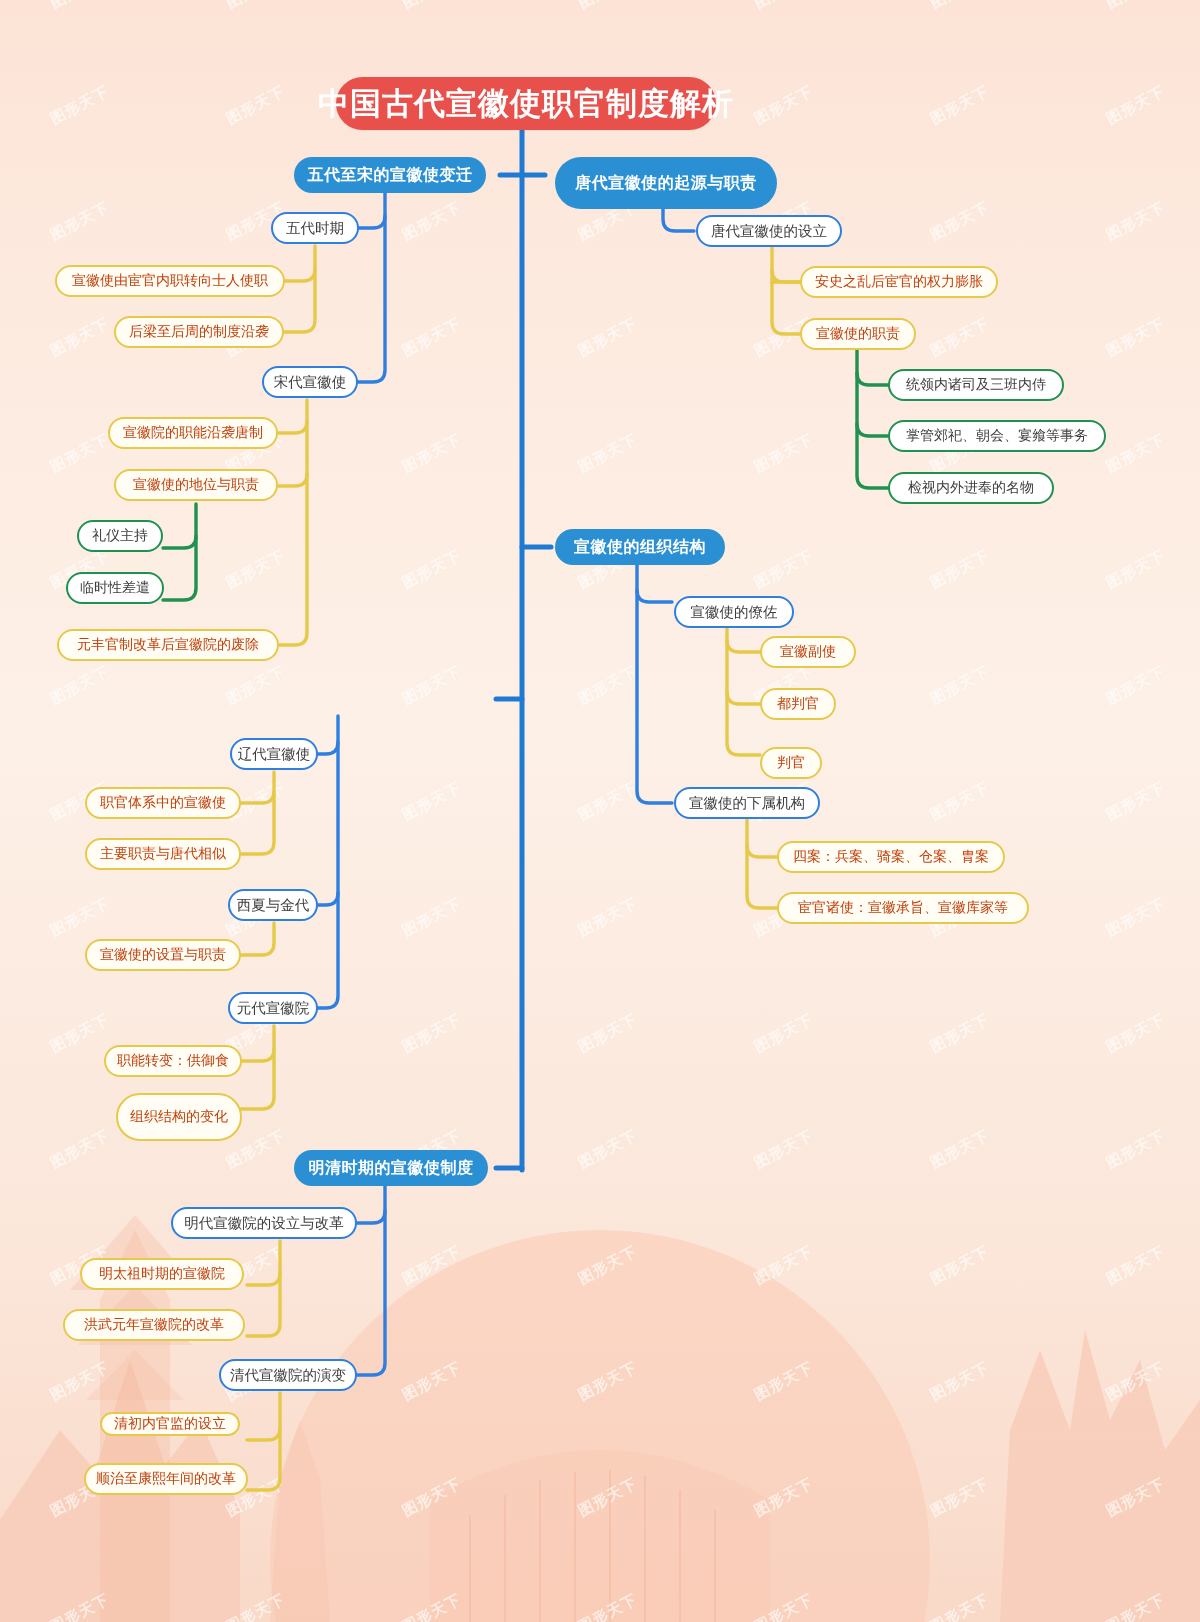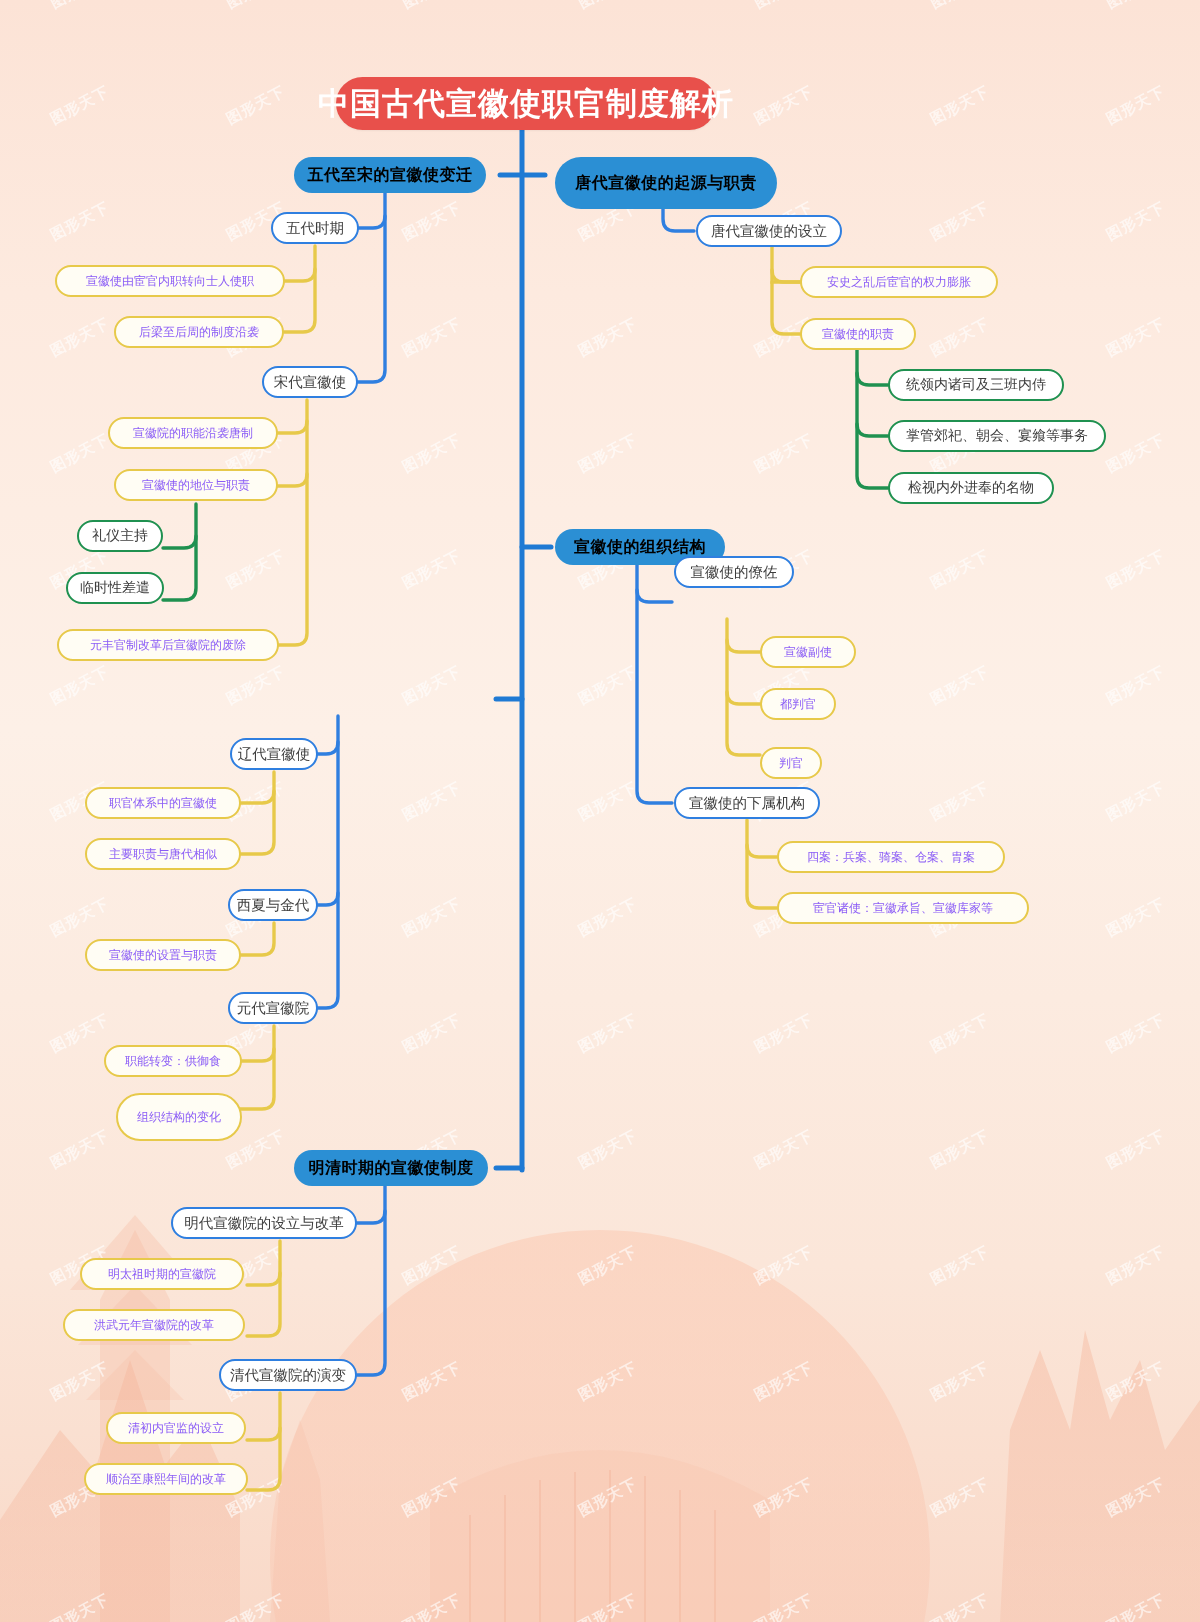--- a/index.html
+++ b/index.html
@@ -13,24 +13,24 @@
   .wm{position:absolute;color:rgba(255,255,255,.62);font-size:15px;font-weight:700;
       transform:rotate(-28deg);white-space:nowrap;letter-spacing:1px;}
   #edges{position:absolute;left:0;top:0;z-index:2;pointer-events:none;}
   #nodes{position:absolute;left:0;top:0;width:1200px;height:1622px;z-index:3;}
 
   .node{position:absolute;box-sizing:border-box;display:flex;align-items:center;
         justify-content:center;white-space:nowrap;border-radius:999px;}
 
   .n-root{background:#e8504b;color:#ffffff;font-size:31px;font-weight:700;
           border:none;letter-spacing:1px;box-shadow:0 1px 2px rgba(0,0,0,.05);}
-  .n-main{background:#2b8fd4;color:#000000;font-size:16px;font-weight:700;border:none;
+  .n-main{background:#2b8fd4;color:#ffffff;font-size:16px;font-weight:700;border:none;
           letter-spacing:.5px;}
   .n-blue{background:#ffffff;color:#3d3d3d;font-size:14.5px;border:2.4px solid #2f7fe0;}
-  .n-yellow{background:#fffdf4;color:#8b5cf6;font-size:12px;border:2.4px solid #e7c94a;}
+  .n-yellow{background:#fffdf4;color:#c2410c;font-size:14px;border:2.4px solid #e7c94a;}
   .n-green{background:#ffffff;color:#3d3d3d;font-size:14px;border:2.4px solid #1f9150;text-align:right;}
 </style>
 </head>
 <body>
 
 <svg id="bg-decor" width="1200" height="1622" viewBox="0 0 1200 1622">
   <defs>
     <linearGradient id="sunGrad" x1="0" y1="0" x2="0" y2="1">
       <stop offset="0%" stop-color="#fbc9b2" stop-opacity=".55"></stop>
       <stop offset="100%" stop-color="#f9b9a0" stop-opacity=".15"></stop>
@@ -257,21 +257,21 @@
   <div class="node n-main" style="left:555px;top:529px;width:170px;height:36px;">宣徽使的组织结构</div>
   <div class="node n-main" style="left:294px;top:1150px;width:194px;height:36px;text-align:right;">明清时期的宣徽使制度</div>
 
   <div class="node n-blue" style="left:696px;top:215px;width:146px;height:32px;">唐代宣徽使的设立</div>
   <div class="node n-yellow" style="left:800px;top:266px;width:198px;height:32px;">安史之乱后宦官的权力膨胀</div>
   <div class="node n-yellow" style="left:800px;top:318px;width:116px;height:32px;">宣徽使的职责</div>
   <div class="node n-green" style="left:888px;top:369px;width:176px;height:32px;">统领内诸司及三班内侍</div>
   <div class="node n-green" style="left:888px;top:420px;width:218px;height:32px;">掌管郊祀、朝会、宴飨等事务</div>
   <div class="node n-green" style="left:888px;top:472px;width:166px;height:32px;">检视内外进奉的名物</div>
 
-  <div class="node n-blue" style="left:674px;top:556px;width:120px;height:32px;">宣徽使的僚佐</div>
+  <div class="node n-blue" style="left:674px;top:596px;width:120px;height:32px;">宣徽使的僚佐</div>
   <div class="node n-yellow" style="left:760px;top:636px;width:96px;height:32px;">宣徽副使</div>
   <div class="node n-yellow" style="left:760px;top:688px;width:76px;height:32px;">都判官</div>
   <div class="node n-yellow" style="left:760px;top:747px;width:62px;height:32px;">判官</div>
   <div class="node n-blue" style="left:674px;top:787px;width:146px;height:32px;">宣徽使的下属机构</div>
   <div class="node n-yellow" style="left:777px;top:841px;width:228px;height:32px;">四案：兵案、骑案、仓案、胄案</div>
   <div class="node n-yellow" style="left:777px;top:892px;width:252px;height:32px;">宦官诸使：宣徽承旨、宣徽库家等</div>
 
   <div class="node n-blue" style="left:271px;top:212px;width:88px;height:32px;">五代时期</div>
   <div class="node n-yellow" style="left:55px;top:265px;width:230px;height:32px;">宣徽使由宦官内职转向士人使职</div>
   <div class="node n-yellow" style="left:114px;top:316px;width:170px;height:32px;">后梁至后周的制度沿袭</div>
@@ -288,16 +288,16 @@
   <div class="node n-blue" style="left:228px;top:889px;width:90px;height:32px;">西夏与金代</div>
   <div class="node n-yellow" style="left:85px;top:939px;width:156px;height:32px;">宣徽使的设置与职责</div>
   <div class="node n-blue" style="left:228px;top:992px;width:90px;height:32px;">元代宣徽院</div>
   <div class="node n-yellow" style="left:104px;top:1045px;width:138px;height:32px;">职能转变：供御食</div>
   <div class="node n-yellow" style="left:116px;top:1093px;width:126px;height:48px;">组织结构的变化</div>
 
   <div class="node n-blue" style="left:171px;top:1207px;width:186px;height:32px;">明代宣徽院的设立与改革</div>
   <div class="node n-yellow" style="left:80px;top:1258px;width:164px;height:32px;">明太祖时期的宣徽院</div>
   <div class="node n-yellow" style="left:63px;top:1309px;width:182px;height:32px;">洪武元年宣徽院的改革</div>
   <div class="node n-blue" style="left:219px;top:1359px;width:138px;height:32px;">清代宣徽院的演变</div>
-  <div class="node n-yellow" style="left:106px;top:1412px;width:140px;height:32px;">清初内官监的设立</div>
+  <div class="node n-yellow" style="left:100px;top:1412px;width:140px;height:24px;">清初内官监的设立</div>
   <div class="node n-yellow" style="left:84px;top:1463px;width:164px;height:32px;">顺治至康熙年间的改革</div>
 
 </div>
 
 </body></html>

